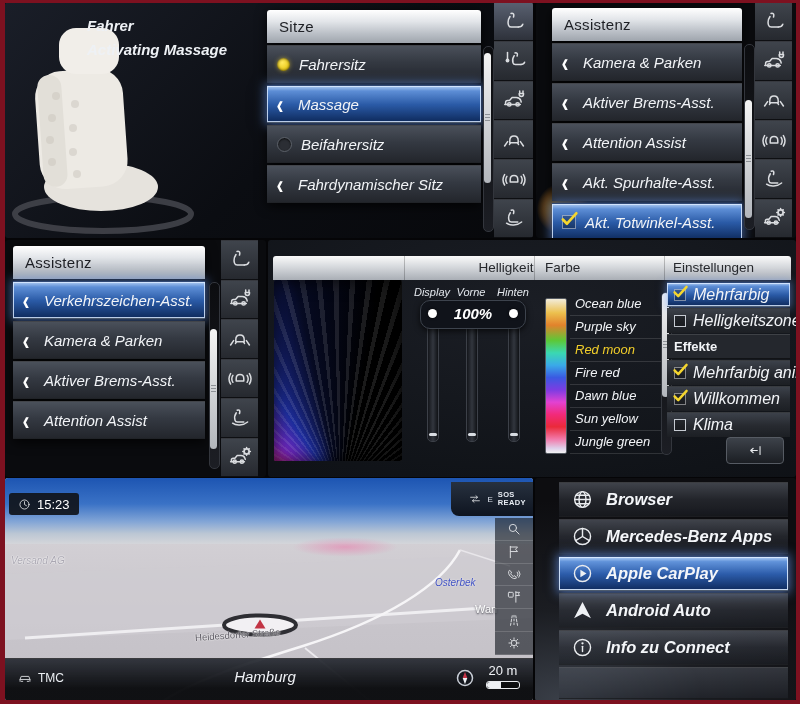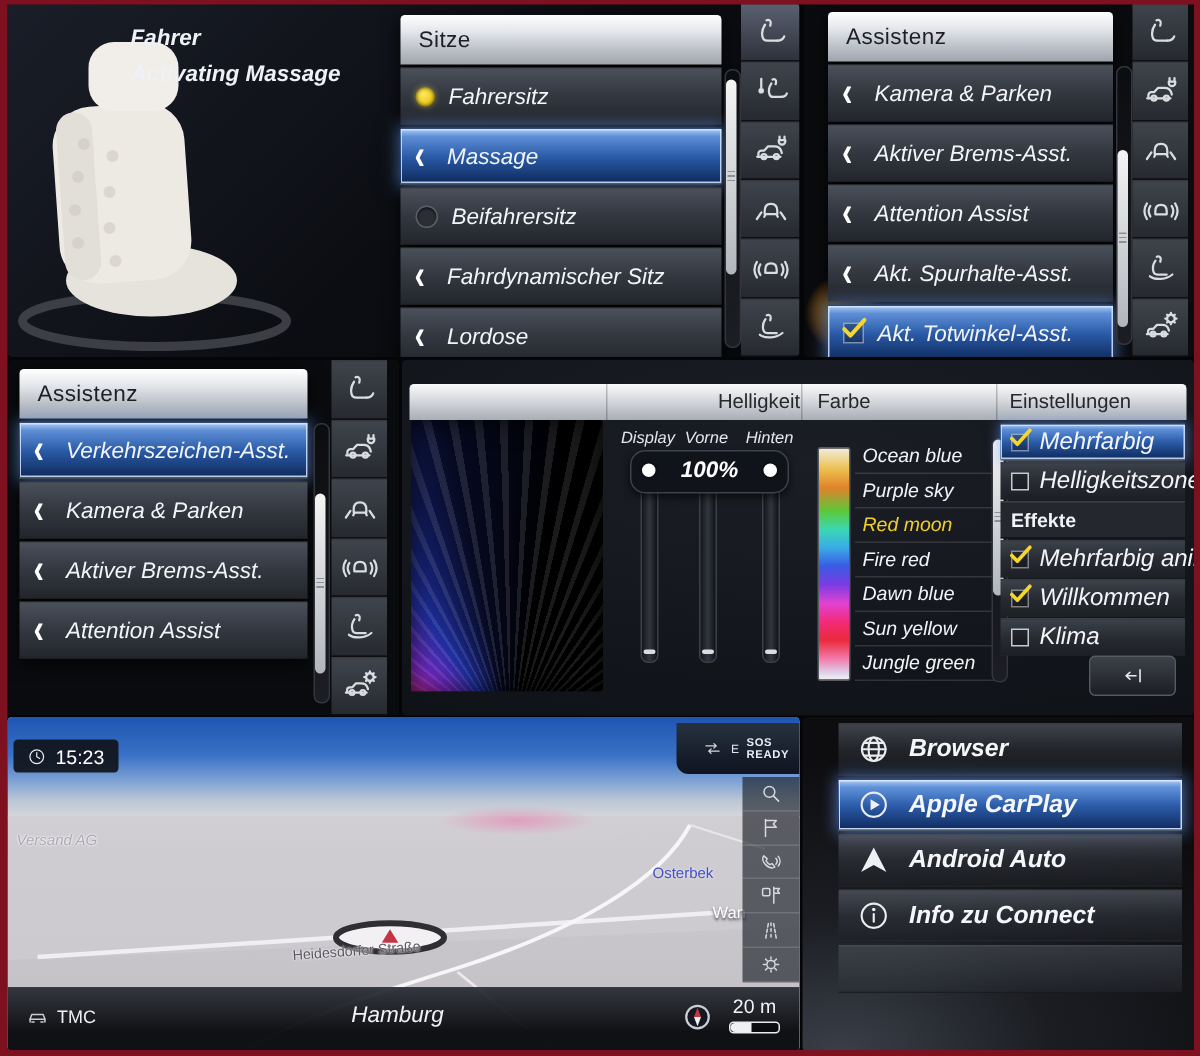--- a/index.html
+++ b/index.html
@@ -86,21 +86,21 @@
   
   #p-nav{left:5px;top:478px;width:528px;height:223px;background:#c9c6cb;}
   #nav-sky{position:absolute;left:0;right:0;top:0;height:68px;
     background:linear-gradient(180deg,#1d55b2 0%,#3a72c6 38%,#82a5d6 64%,#bcc7d4 82%,#d9d8db 100%);}
   #nav-ground{position:absolute;left:0;right:0;top:66px;bottom:0;background:linear-gradient(180deg,#d2cfd4 0%,#c7c4ca 55%,#c3c0c6 100%);}
   #nav-pink{position:absolute;left:270px;top:56px;width:140px;height:26px;
     background:radial-gradient(closest-side,rgba(235,120,170,.55),transparent 75%);}
   #roadsvg{position:absolute;inset:0;z-index:1;}
   .maplabel{position:absolute;font-size:10px;z-index:2;white-space:nowrap;}
   #lbl-area{left:6px;top:77px;color:#aaa7b2;text-shadow:0 0 2px #fff,0 0 1px #fff;font-style:italic;}
-  #lbl-water{left:430px;top:99px;color:#4152c4;text-shadow:0 0 2px rgba(255,255,255,.8);}
+  #lbl-water{left:430px;top:99px;color:#4152c4;font-style:italic;text-shadow:0 0 2px rgba(255,255,255,.8);}
   #lbl-district{left:470px;top:125px;color:#fff;font-size:11px;text-shadow:0 1px 2px rgba(40,40,50,.9);}
   #lbl-street{left:190px;top:151px;color:#5a5760;font-size:9.5px;transform:rotate(-4deg);text-shadow:0 0 2px #fff,0 0 1px #fff;}
   #clock-badge{position:absolute;left:4px;top:15px;height:22px;padding:0 9px;display:flex;align-items:center;gap:6px;
     background:rgba(16,19,26,.92);border-radius:3px;color:#fff;font-size:13px;font-weight:normal;z-index:5;}
   #clock-badge .ic{width:13px;height:13px;}
   #sos-badge{position:absolute;right:0;top:4px;width:82px;height:34px;border-radius:0 0 0 8px;z-index:5;
     background:linear-gradient(180deg,#27313f,#0e1420);display:flex;align-items:center;justify-content:flex-end;gap:5px;padding-right:7px;box-sizing:border-box;}
   #sos-badge .ic{width:14px;height:14px;opacity:.9;}
   #sos-sig{color:#dfe5ee;font-size:8px;}
   #sos-txt{color:#e8edf4;font-size:7.5px;font-weight:bold;letter-spacing:.4px;line-height:8.5px;}
@@ -288,24 +288,20 @@
         <span>Massage</span>
       </div>
       <div class="row">
         <span class="radio off"></span>
         <span>Beifahrersitz</span>
       </div>
       <div class="row">
         <span class="chev"></span>
         <span>Fahrdynamischer Sitz</span>
       </div>
-      <div class="row">
-        <span class="chev"></span>
-        <span>Lordose</span>
-      </div>
     </div>
     <div class="sbar" style="left:478px;top:44px;bottom:6px">
       <div class="sthumb" style="top:6px;height:130px"></div>
     </div>
     <div class="icol" style="left:489px;width:39px">
       <div class="icell active">
           <svg class="ic">
             <use href="#i-seat"></use>
           </svg>
         </div>
@@ -627,20 +623,26 @@
   </div>
 
   <div class="panel" id="p-connect">
     <div id="connect-list">
       <div class="frow">
         <svg class="ic">
             <use href="#i-globe"></use>
           </svg>
         <span>Browser</span>
       </div>
+      <div class="frow">
+        <svg class="ic">
+            <use href="#i-benz"></use>
+          </svg>
+        <span>Mercedes-Benz Apps</span>
+      </div>
       <div class="frow sel">
         <svg class="ic">
             <use href="#i-play"></use>
           </svg>
         <span>Apple CarPlay</span>
       </div>
       <div class="frow">
         <svg class="ic">
             <use href="#i-android"></use>
           </svg>

